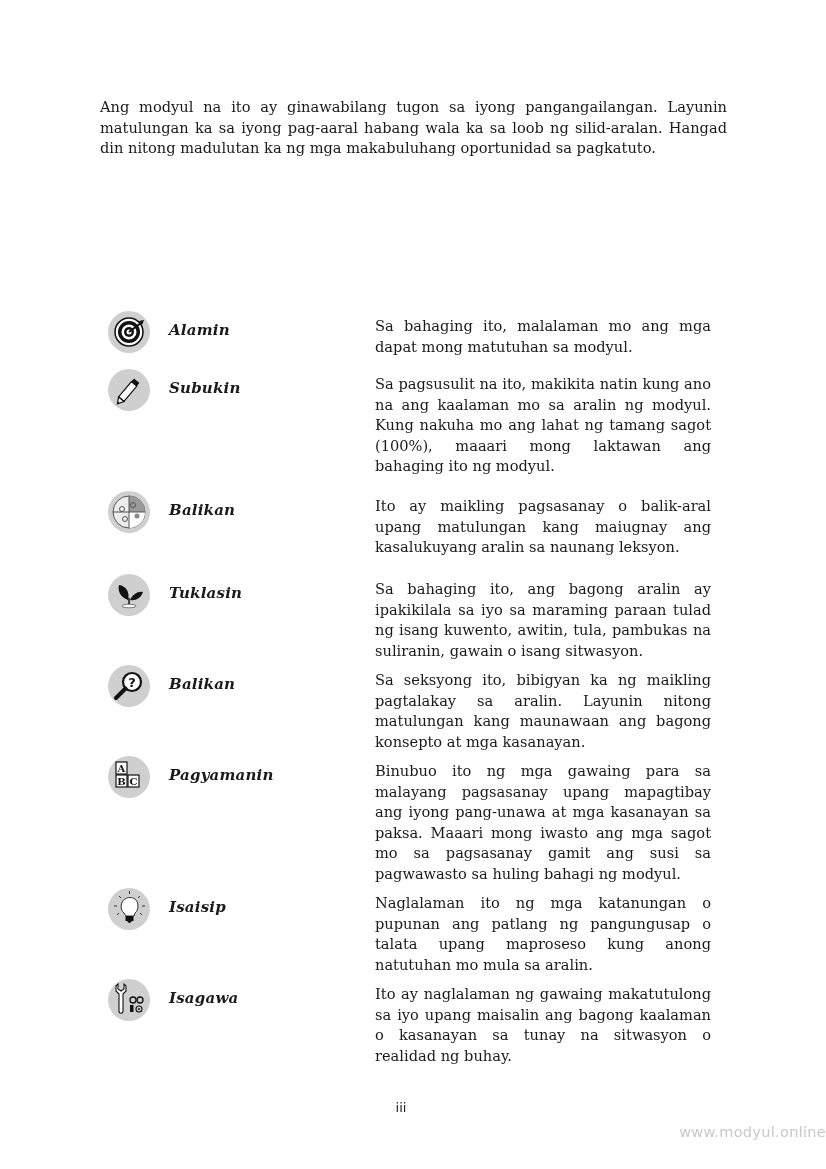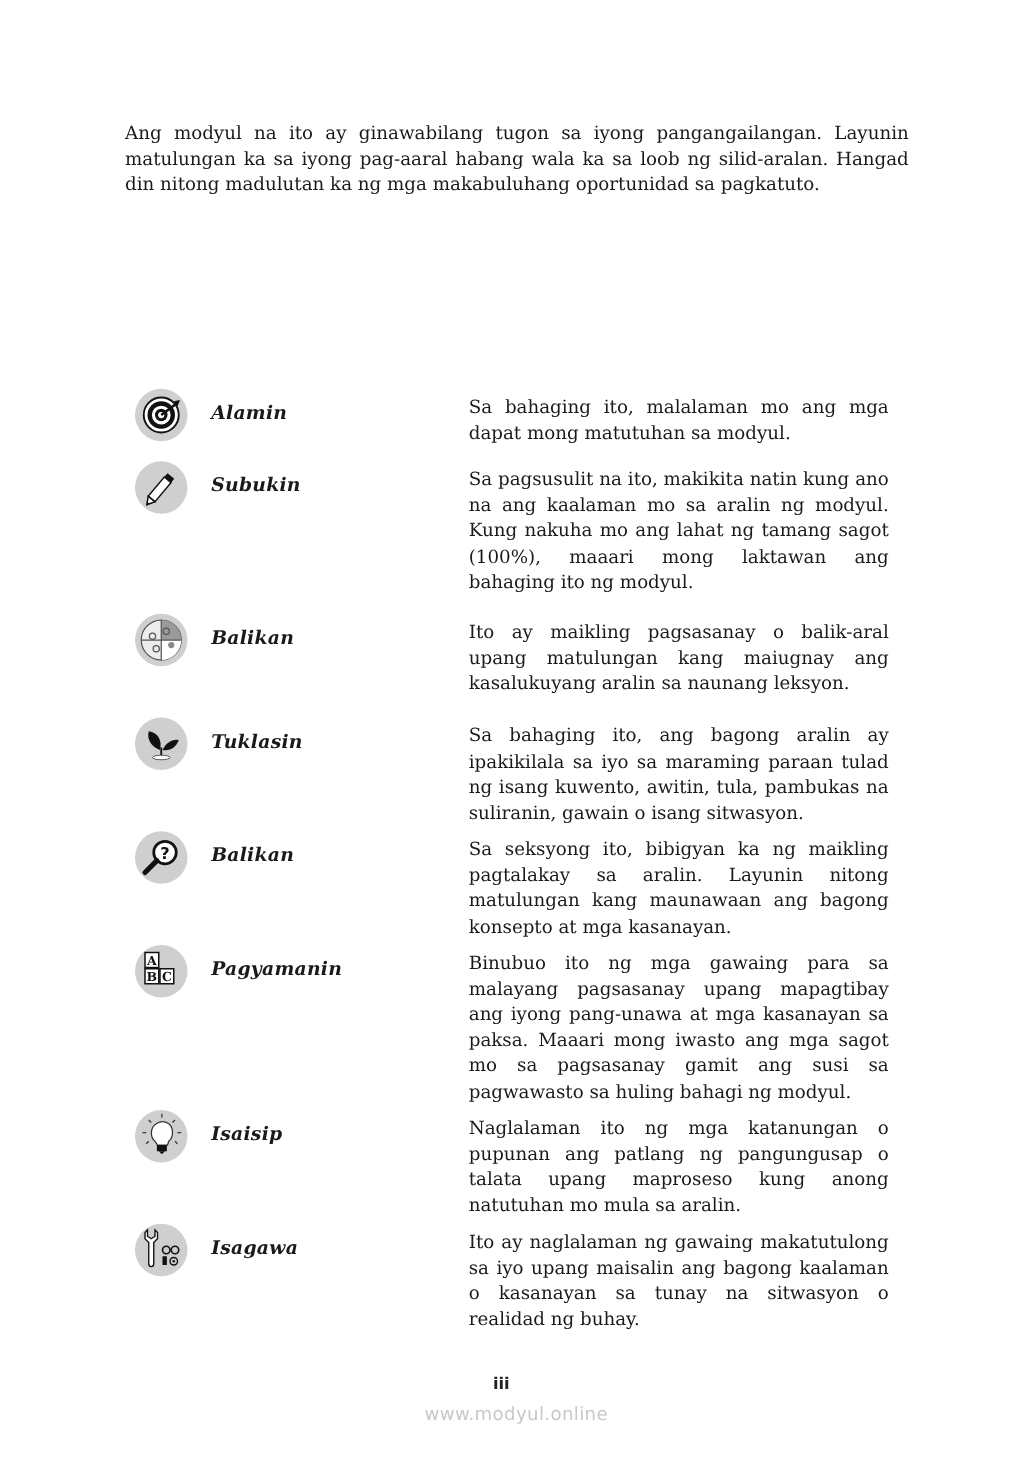--- a/index.html
+++ b/index.html
@@ -27,25 +27,25 @@
       font-family: "DejaVu Serif", serif; letter-spacing: 0.2px;
     }
     .section-desc {
       position: absolute; left: 267px; top: 0; width: 336px;
       font-size: 14.6px; line-height: 20.6px; text-align: justify;
       text-align-last: left;
     }
     .page-number {
       position: absolute; left: 0; width: 802px; top: 1100px;
       text-align: center; font-family: "DejaVu Sans", sans-serif;
-      font-size: 13px; color: #222; font-weight: bold;
+      font-size: 13px; color: #222;
     }
     .watermark {
       position: absolute; left: 0; width: 826px; top: 1124px;
-      text-align: center; font-family: "DejaVu Sans", sans-serif;
+      text-align: right; font-family: "DejaVu Sans", sans-serif;
       font-size: 14.5px; color: #c8c8c8; letter-spacing: 0.3px;
     }
   </style>
 </head>
 <body>
 
 <div class="page-body">
   <p>Ang modyul na ito ay ginawabilang tugon sa iyong pangangailangan. Layunin matulungan ka sa iyong pag-aaral habang wala ka sa loob ng silid-aralan. Hangad din nitong madulutan ka ng mga makabuluhang oportunidad sa pagkatuto.</p>
 </div>
 

